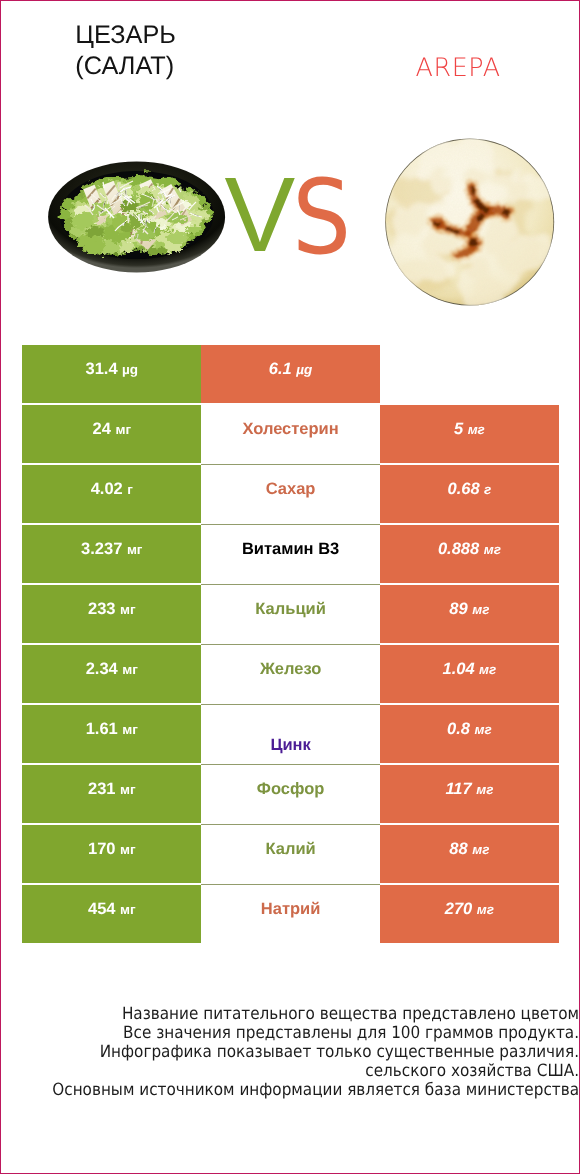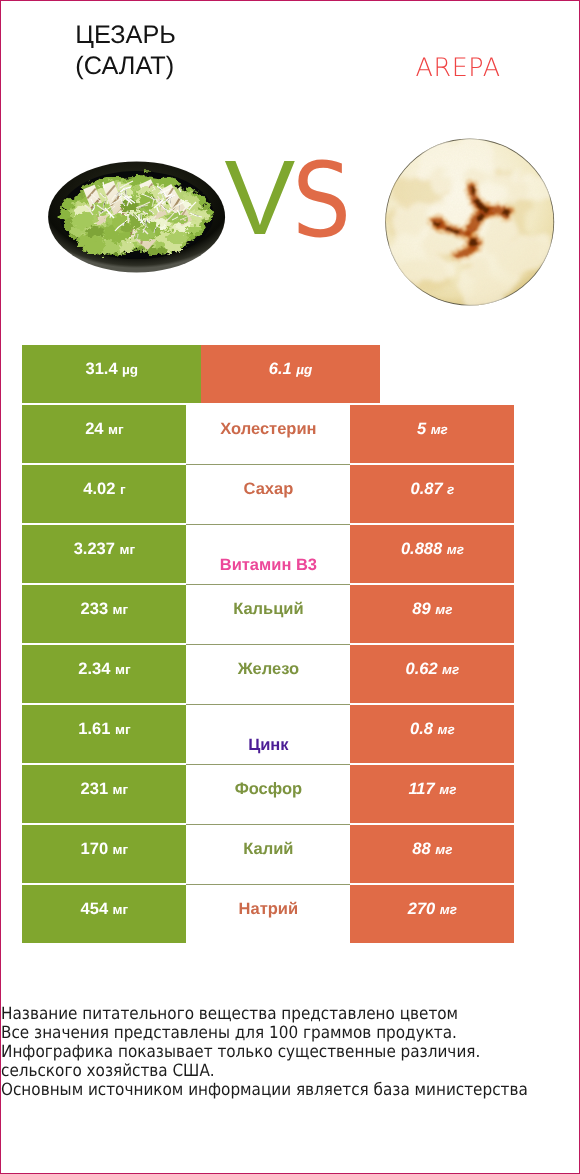--- a/index.html
+++ b/index.html
@@ -10,39 +10,39 @@
 
   .title-left{position:absolute;left:74.3px;top:18.5px;
       font-family:"Liberation Sans",sans-serif;font-size:25.3px;font-weight:400;
       color:#141414;line-height:31.5px;transform:translateZ(0);}
   .title-right{position:absolute;left:414.5px;top:51px;
       font-family:"DejaVu Sans",sans-serif;font-size:25.4px;font-weight:200;
       color:#ef4444;letter-spacing:0.6px;transform:translateZ(0);}
 
   .salad{position:absolute;left:36px;top:156px;}
   .arepa{position:absolute;left:384px;top:137px;}
-  .vs{position:absolute;left:223.5px;top:144px;font-size:106px;line-height:106px;
+  .vs{position:absolute;left:223.5px;top:161px;font-size:106px;line-height:106px;
       white-space:nowrap;letter-spacing:-3px;}
   .vs .v{color:#7fa72f;font-family:"Liberation Sans",sans-serif;}
   .vs .s{color:#e06b47;font-family:"DejaVu Sans Condensed","DejaVu Sans",sans-serif;position:relative;top:2px;font-size:103px;}
 
-  .table{position:absolute;left:21.4px;top:343.8px;width:492px;}
+  .table{position:absolute;left:21.4px;top:343.8px;width:556px;}
   .row{position:relative;height:58.3px;margin-bottom:1.7px;display:flex;}
   .cell{width:178.8px;height:58.3px;display:flex;align-items:center;justify-content:center;
         box-sizing:border-box;font-size:16.5px;font-family:"Liberation Sans",sans-serif;
         padding-bottom:8px;}
   .cell span{transform:translateZ(0);display:inline-block;}
   .cell.left{background:#80a62e;color:#ffffff;font-weight:bold;}
   .cell.right{background:#e06b47;color:#ffffff;font-weight:bold;font-style:italic;}
   .cell.mid{background:#ffffff;font-weight:bold;position:relative;}
   .row:not(:last-child) .cell.mid:after{content:"";position:absolute;left:0;right:0;bottom:-2px;
         height:1px;background:#929c6c;}
   .unit{font-size:13.5px;margin-left:4.5px;font-weight:bold;}
 
-  .footer{position:absolute;left:0;top:1003.3px;width:578px;text-align:left;
+  .footer{position:absolute;left:0;top:1003.3px;width:578px;text-align:right;
       font-family:"DejaVu Sans Condensed","DejaVu Sans",sans-serif;
       font-size:16.95px;color:#1c1c1c;line-height:18.92px;transform:translateZ(0);}
 </style>
 </head>
 <body>
 
 <div class="page">
 
   <div class="title-left">
     <div>ЦЕЗАРЬ</div>
@@ -506,30 +506,30 @@
       </div>
       <div class="row">
         <div class="cell left">
           <span>4.02</span>
           <span class="unit">г</span>
         </div>
         <div class="cell mid" style="color: rgb(204, 106, 75);">
           <span>Сахар</span>
         </div>
         <div class="cell right">
-          <span>0.87</span>
+          <span>0.68</span>
           <span class="unit">г</span>
         </div>
       </div>
       <div class="row">
         <div class="cell left">
           <span>3.237</span>
           <span class="unit">мг</span>
         </div>
-        <div class="cell mid" style="color: #ec4899; align-items: flex-end;">
+        <div class="cell mid" style="color: #000000;">
           <span>Витамин B3</span>
         </div>
         <div class="cell right">
           <span>0.888</span>
           <span class="unit">мг</span>
         </div>
       </div>
       <div class="row">
         <div class="cell left">
           <span>233</span>
@@ -545,21 +545,21 @@
       </div>
       <div class="row">
         <div class="cell left">
           <span>2.34</span>
           <span class="unit">мг</span>
         </div>
         <div class="cell mid" style="color: rgb(125, 148, 64);">
           <span>Железо</span>
         </div>
         <div class="cell right">
-          <span>0.62</span>
+          <span>1.04</span>
           <span class="unit">мг</span>
         </div>
       </div>
       <div class="row">
         <div class="cell left">
           <span>1.61</span>
           <span class="unit">мг</span>
         </div>
         <div class="cell mid" style="color: #4c1d95; align-items: flex-end;">
           <span>Цинк</span>

